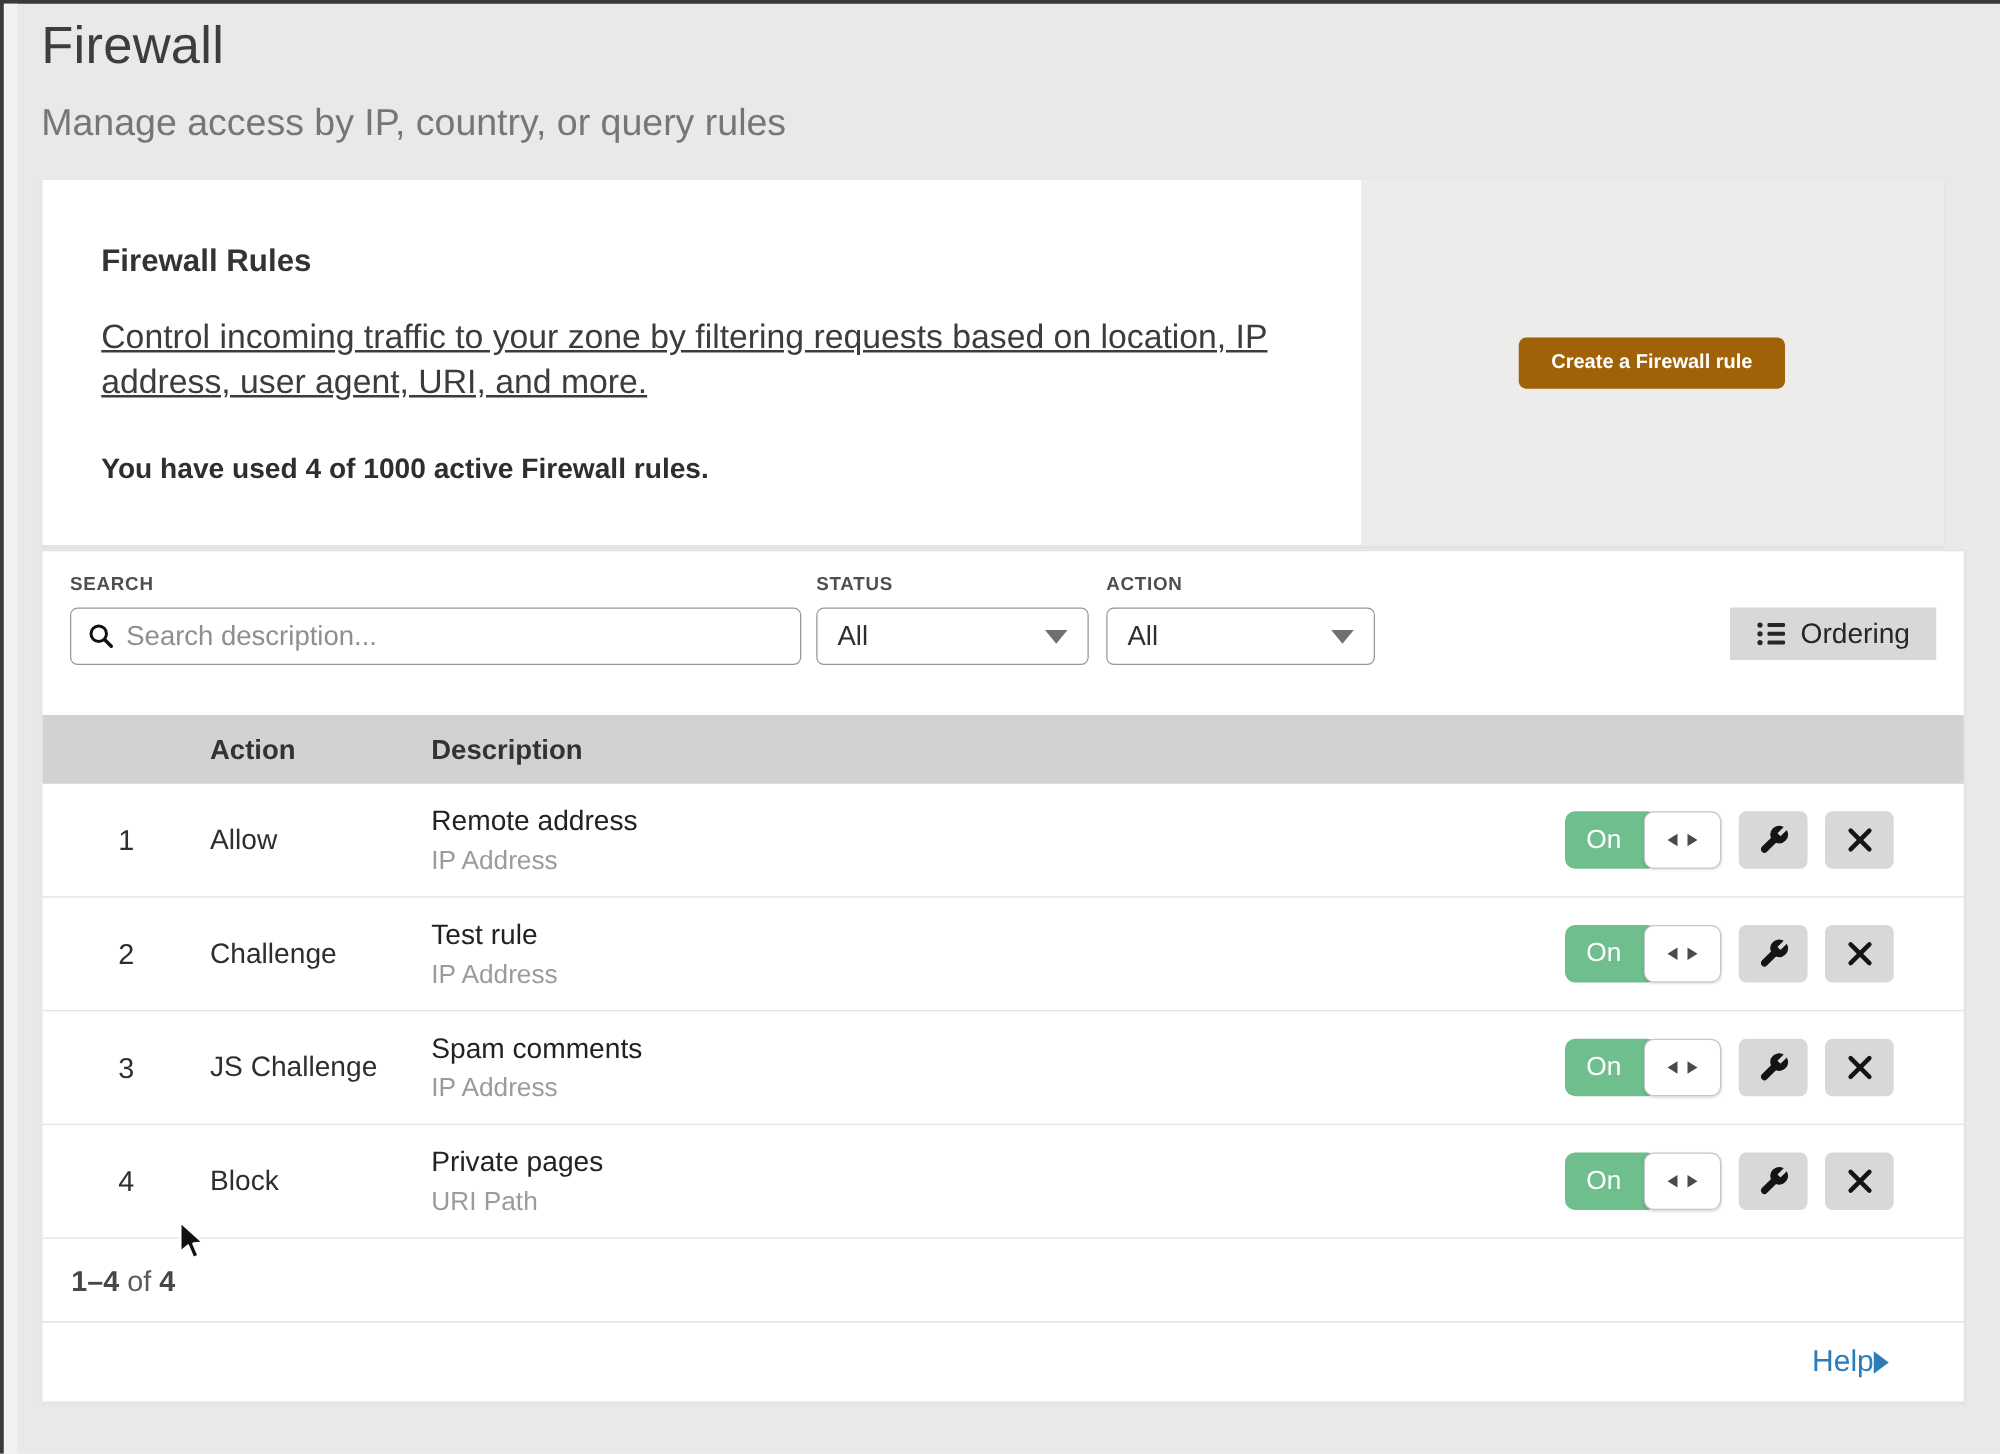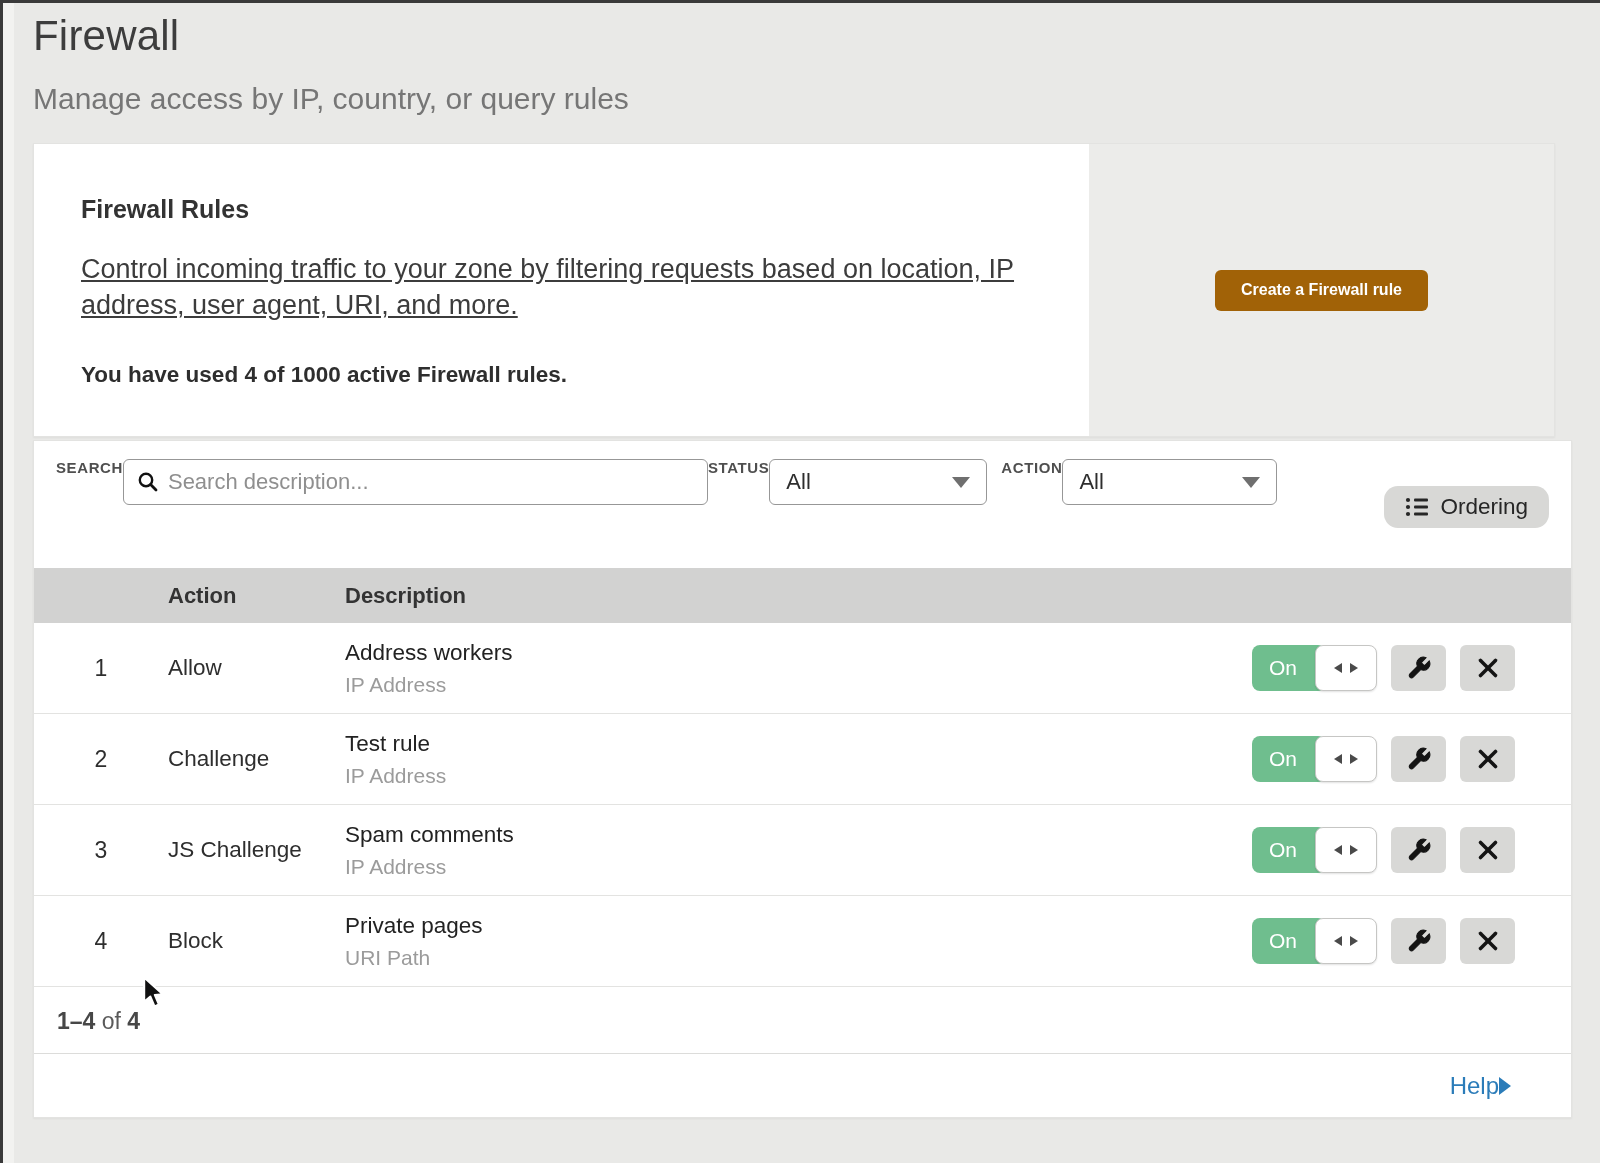--- a/index.html
+++ b/index.html
@@ -50,56 +50,56 @@
   
   .list-card {
     margin: 3px 0 0 33px;
     width: 1539px;
     background: #ffffff;
     border: 1px solid #e3e3e1;
     box-shadow: 0 1px 2px rgba(0,0,0,0.05);
   }
 
   .filter-bar { display: flex; align-items: flex-start; padding: 18px 22px 40px 22px; }
-  .filter-group { display: flex; flex-direction: row; }
+  .filter-group { display: flex; flex-direction: column; }
   .filter-label {
     font-size: 15px; font-weight: 700; letter-spacing: 0.6px;
     color: #4f4f4f; margin-bottom: 10px; text-transform: uppercase;
   }
   .search-box {
     width: 585px; height: 46px;
     border: 1px solid #979797; border-radius: 6px;
     display: flex; align-items: center; padding: 0 13px; gap: 9px;
     background: #fff;
   }
   .search-box input {
     border: none; outline: none; flex: 1;
     font-family: Liberation Sans, sans-serif; font-size: 22px; color: #a21caf; background: transparent;
   }
   .search-box input::placeholder { color: #8f8f8f; }
   .select-box {
     height: 46px; border: 1px solid #979797; border-radius: 6px;
     display: flex; align-items: center; justify-content: space-between;
     padding: 0 16px; font-size: 22px; color: #2e2e2e; background: #fff; cursor: pointer;
   }
-  .status-group { }
+  .status-group { margin-left: 12px; }
   .status-group .select-box { width: 218px; }
   .action-group { margin-left: 14px; }
   .action-group .select-box { width: 215px; }
   .caret-down {
     width: 0; height: 0;
     border-left: 9px solid transparent; border-right: 9px solid transparent;
     border-top: 11px solid #6f6f6f;
   }
   .ordering-group { margin-left: auto; }
   .ordering-btn {
     margin-top: 27px;
     border: none; cursor: pointer;
     height: 42px; padding: 4px 21px;
-    background: #d8d8d6; border-radius: 14px;
+    background: #d8d8d6; border-radius: 0;
     display: flex; align-items: center; gap: 11px;
     font-family: inherit; font-size: 22.5px; color: #262626;
   }
 
   
   .tbl-header {
     height: 55px; background: #d2d2d1;
     display: flex; align-items: center;
     font-size: 22px; font-weight: 700; color: #333;
   }
@@ -232,21 +232,21 @@
       <div class="col-num"></div>
       <div class="col-action">Action</div>
       <div class="col-desc">Description</div>
       <div class="col-controls"></div>
     </div>
 
     <div class="tbl-row">
       <div class="cell-num">1</div>
       <div class="cell-action">Allow</div>
       <div class="cell-desc">
-        <div class="desc-title">Address workers</div>
+        <div class="desc-title">Remote address</div>
         <div class="desc-sub">IP Address</div>
       </div>
       <div class="col-controls">
         <div class="toggle">
           <span class="toggle-on">On</span>
           <span class="toggle-handle">
             <svg width="26" height="12" viewBox="0 0 26 12">
               <polygon points="9,1 9,11 1,6" fill="#4a4a4a"></polygon>
               <polygon points="17,1 17,11 25,6" fill="#4a4a4a"></polygon>
             </svg>

